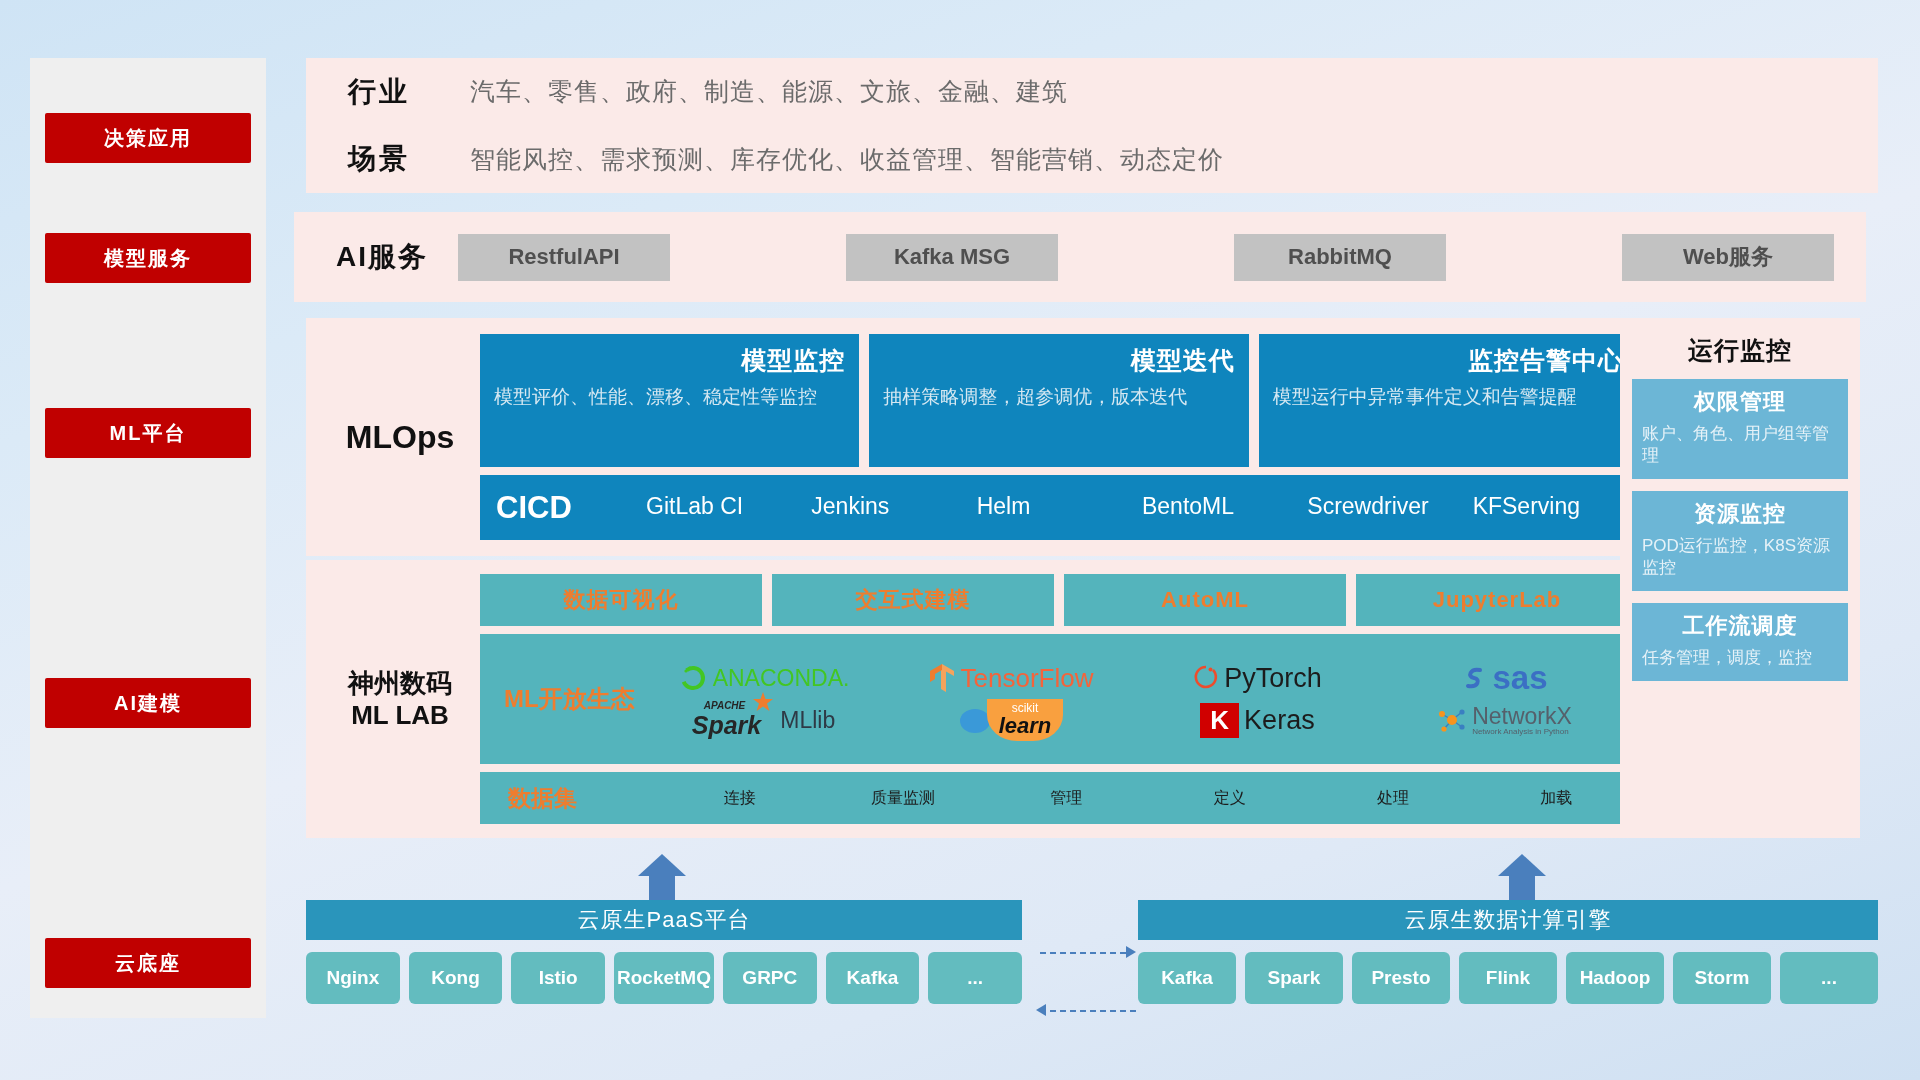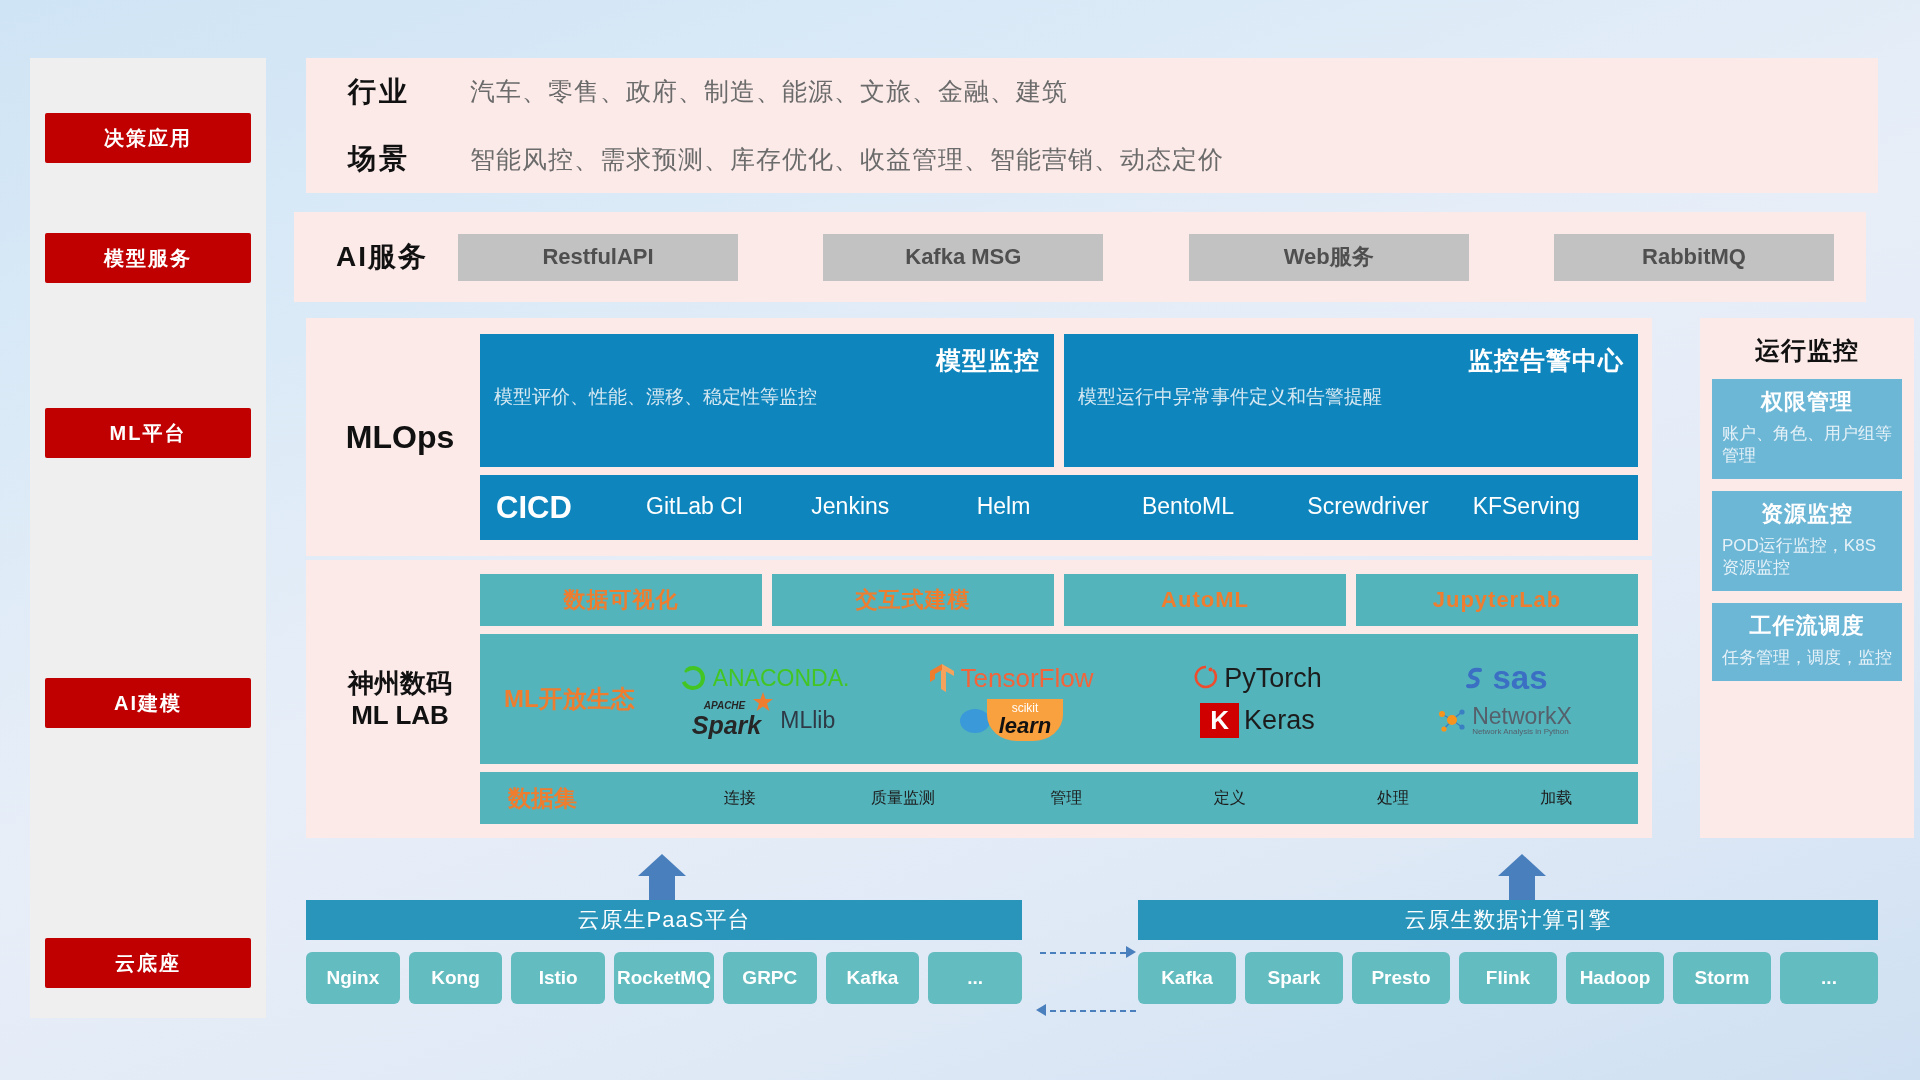--- a/index.html
+++ b/index.html
@@ -40,21 +40,21 @@
   .kv-row { display: flex; align-items: center; height: 50%; padding-left: 42px; }
   .kv-key { width: 122px; font-size: 28px; font-weight: bold; color: #111; letter-spacing: 3px; }
   .kv-val { font-size: 25px; color: #6b6b6b; letter-spacing: 1px; }
 
   
   #row-service { left: 294px; top: 212px; width: 1572px; height: 90px;
                  display: flex; align-items: center; padding-left: 42px; }
   .svc-label { width: 122px; font-size: 28px; font-weight: bold; color: #111; letter-spacing: 2px;}
   .svc-items { flex: 1; display: flex; justify-content: space-between; padding-right: 32px; }
   .svc-chip {
-    width: 280px; height: 47px; background: #c2c2c2; color: #4f4f4f;
+    width: 212px; height: 47px; background: #c2c2c2; color: #4f4f4f;
     font-size: 22px; font-weight: bold;
     display: flex; align-items: center; justify-content: center;
   }
 
   
   #row-mlops { left: 306px; top: 318px; width: 1346px; height: 238px; padding: 16px 14px; }
   .mlops-wrap { display: flex; height: 100%; }
   .mlops-label {
     width: 160px; display: flex; align-items: center; justify-content: center;
     font-size: 32px; font-weight: bold; color: #111;
@@ -94,21 +94,21 @@
   .eco-label { color: #ee7d2f; font-size: 24px; font-weight: bold; width: 150px; flex: none; padding-left: 14px; }
   .eco-grid { flex: 1; display: grid; grid-template-columns: repeat(4, 1fr); grid-template-rows: 1fr 1fr; align-items: center; justify-items: center; }
   .model-bottom {
     background: #54b4bc; height: 52px; display: flex; align-items: center; padding-left: 28px;
   }
   .db-title { color: #ee7d2f; font-size: 23px; font-weight: bold; width: 150px; flex: none; }
   .db-items { flex: 1; display: flex; }
   .db-item { flex: 1; text-align: center; font-size: 16px; color: #1c1c1c; }
 
   
-  #col-monitor { left: 1700px; top: 318px; width: 214px; height: 520px; padding: 10px 12px; }
+  #col-monitor { left: 1620px; top: 318px; width: 240px; height: 520px; padding: 10px 12px; }
   .mon-title { text-align: center; font-size: 25px; font-weight: bold; color: #111; margin: 6px 0 12px; letter-spacing: 1px; }
   .mon-card { background: #6cb6d6; padding: 8px 10px 12px; margin-bottom: 12px; }
   .mon-card-title { color: #fff; font-size: 22px; font-weight: bold; text-align: center; letter-spacing: 1px; }
   .mon-card-desc { color: #e6f2f8; font-size: 17px; line-height: 1.3; margin-top: 6px; }
 
   
   .cloud-group { position: absolute; }
   #cloud-left { left: 306px; top: 900px; width: 716px; }
   #cloud-right { left: 1138px; top: 900px; width: 740px; }
   .cloud-header {
@@ -161,33 +161,37 @@
     <div class="kv-key">场景</div>
     <div class="kv-val">智能风控、需求预测、库存优化、收益管理、智能营销、动态定价</div>
   </div>
 </div>
 
 <div class="panel" id="row-service">
   <div class="svc-label">AI服务</div>
   <div class="svc-items">
     <div class="svc-chip">RestfulAPI</div>
     <div class="svc-chip">Kafka MSG</div>
+    <div class="svc-chip">RabbitMQ</div>
     <div class="svc-chip">Web服务</div>
-    <div class="svc-chip">RabbitMQ</div>
   </div>
 </div>
 
 <div class="panel" id="row-mlops">
   <div class="mlops-wrap">
     <div class="mlops-label">MLOps</div>
     <div class="mlops-right">
       <div class="mlops-cards">
         <div class="mlops-card">
           <div class="mlops-card-title">模型监控</div>
           <div class="mlops-card-desc">模型评价、性能、漂移、稳定性等监控</div>
+        </div>
+        <div class="mlops-card">
+          <div class="mlops-card-title">模型迭代</div>
+          <div class="mlops-card-desc">抽样策略调整，超参调优，版本迭代</div>
         </div>
         <div class="mlops-card">
           <div class="mlops-card-title">监控告警中心</div>
           <div class="mlops-card-desc">模型运行中异常事件定义和告警提醒</div>
         </div>
       </div>
       <div class="cicd-bar">
         <div class="cicd-title">CICD</div>
         <div class="cicd-items">
           <div class="cicd-item">GitLab CI</div>

